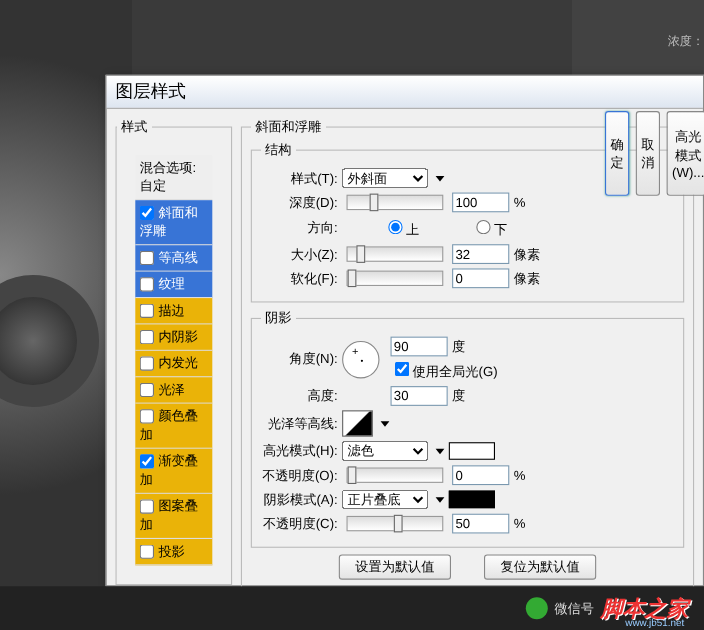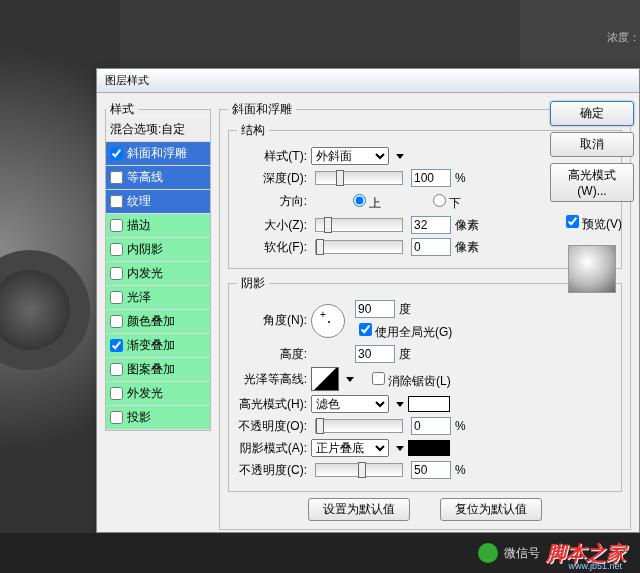--- a/index.html
+++ b/index.html
@@ -3,54 +3,54 @@
 <meta charset="utf-8">
 <style>
 *{box-sizing:border-box;font-family:"Microsoft YaHei",SimSun,sans-serif;font-size:12px}
 body{margin:0;background:#3a3a3a;width:640px;height:573px;overflow:hidden;position:relative}
 .bg-left{position:absolute;left:0;top:0;width:120px;height:573px;background:radial-gradient(circle at 0 250px,#888 0,#555 120px,#333 200px)}
 .bg-knob{position:absolute;left:-30px;top:250px;width:120px;height:120px;border-radius:50%;background:radial-gradient(#666,#222);border:20px solid #444}
 .dark-panel{position:absolute;right:0;top:0;width:120px;height:70px;background:#424242;color:#ccc;padding:6px}
 .concentration{position:absolute;right:0;top:30px;color:#bbb;font-size:11px}
 .watermark{position:absolute;right:30px;top:265px;color:rgba(200,200,200,0.15);font-size:20px;font-style:italic}
 .dialog{position:absolute;left:96px;top:68px;right:0;bottom:40px;background:#f0f0f0;border:1px solid #888;box-shadow:2px 2px 8px rgba(0,0,0,0.4)}
-.titlebar{background:linear-gradient(#fff,#dde5f0);padding:4px 8px;border-bottom:1px solid #aaa;font-size:11px}
+.titlebar{background:linear-gradient(#fff,#dde5f0);padding:4px 8px;border-bottom:1px solid #aaa;font-size:16px}
 .body{display:flex;padding:8px;gap:8px;height:calc(100% - 24px)}
 .styles-panel{width:106px}
 .styles-panel fieldset{border:1px solid #bbb;padding:0;margin:0}
 .styles-panel legend{padding:0 4px}
-.style-list{list-style:none;margin:0;padding:0}
-.style-list li{padding:3px 4px;border-bottom:1px solid #ddd;background:#86efac;cursor:default}
+.style-list{list-style:none;margin:17px;padding:0}
+.style-list li{padding:3px 4px;border-bottom:1px solid #ddd;background:#eab308;cursor:default}
 .style-list li.header{background:#eee}
 .style-list li.sel{background:#3874d6;color:#fff}
 .style-list li.indent{padding-left:4px}
 .style-list input[type=checkbox]{margin:0 4px 0 0;vertical-align:middle}
 .main-panel{flex:1;min-width:0}
 .main-panel fieldset{border:1px solid #bbb;margin:0 0 6px 0;padding:4px 8px 8px}
 .main-panel legend{padding:0 4px}
 .row{display:flex;align-items:center;margin:4px 0;gap:4px}
 .row label{width:70px;text-align:right}
 .row select,.row input[type=text]{font-size:12px}
 .row select{width:78px}
 .slider{flex:0 0 88px;height:14px;position:relative;background:linear-gradient(#ddd,#fff);border:1px solid #999;margin:0 4px}
 .slider .thumb{position:absolute;top:-2px;width:8px;height:16px;background:#eee;border:1px solid #666}
-.numbox{width:40px;border:1px solid #7a98af;padding:1px 2px;text-align:left;background:#fff}
+.numbox{width:52px;border:1px solid #7a98af;padding:1px 2px;text-align:left;background:#fff}
 .unit{width:28px}
 .radio-group{display:flex;align-items:center;gap:10px}
 .angle-ctrl{width:34px;height:34px;border:1px solid #888;border-radius:50%;background:#fff;position:relative;margin-right:6px}
 .angle-ctrl::after{content:"";position:absolute;left:50%;top:50%;width:2px;height:2px;background:#000;border-radius:50%}
 .angle-ctrl::before{content:"+";position:absolute;left:8px;top:4px;font-size:10px}
 .swatch{width:42px;height:16px;border:1px solid #000;display:inline-block}
 .swatch.white{background:#fff}
 .swatch.black{background:#000}
 .contour{width:28px;height:24px;border:1px solid #666;background:linear-gradient(135deg,#fff 48%,#000 52%);display:inline-block}
 .tri{display:inline-block;width:0;height:0;border-left:4px solid transparent;border-right:4px solid transparent;border-top:5px solid #000;margin-left:3px;vertical-align:middle}
 .btns{display:flex;gap:30px;justify-content:center;margin-top:4px}
 .btns button{padding:2px 14px;background:linear-gradient(#fdfdfd,#e4e4e4);border:1px solid #888;border-radius:3px}
-.right-panel{position:absolute;right:-1px;top:32px;width:90px;display:flex;flex-direction:column;gap:6px;align-items:stretch}
+.right-panel{position:absolute;right:-1px;top:32px;width:90px;display:flex;gap:6px;align-items:stretch}
 .right-panel button{padding:3px 4px;background:linear-gradient(#fdfdfd,#e4e4e4);border:1px solid #888;border-radius:3px;width:84px}
 .right-panel .ok{border:1px solid #3874d6;box-shadow:0 0 2px #5a9}
 .preview-chk{margin:4px 0 6px 12px}
 .preview-box{width:48px;height:48px;margin-left:18px;border:1px solid #999;background:radial-gradient(circle at 40% 35%,#fff,#bbb 55%,#666 100%)}
 .footer{position:absolute;left:0;right:0;bottom:0;height:40px;background:#222;display:flex;align-items:center;justify-content:flex-end;gap:6px;padding:0 14px;color:#ddd}
 .footer .wx{width:20px;height:20px;border-radius:50%;background:#3a3}
 .footer .logo{color:#e33;font-style:italic;font-weight:bold;font-size:20px;text-shadow:1px 1px #fff}
 .footer .url{position:absolute;right:18px;bottom:2px;font-size:9px;color:#9cf}
 </style>
 </head>
@@ -75,21 +75,20 @@
           <li class="sel"><input type="checkbox" checked="" style=""><span>斜面和浮雕</span></li>
           <li class="sel indent"><input type="checkbox" style=""><span>等高线</span></li>
           <li class="sel indent"><input type="checkbox" style=""><span>纹理</span></li>
           <li><input type="checkbox" style=""><span>描边</span></li>
           <li><input type="checkbox" style=""><span>内阴影</span></li>
           <li><input type="checkbox" style=""><span>内发光</span></li>
           <li><input type="checkbox" style=""><span>光泽</span></li>
           <li><input type="checkbox" style=""><span>颜色叠加</span></li>
           <li><input type="checkbox" checked="" style=""><span>渐变叠加</span></li>
           <li><input type="checkbox" style=""><span>图案叠加</span></li>
-          <li><input type="checkbox" style=""><span>外发光</span></li>
           <li><input type="checkbox" style=""><span>投影</span></li>
         </ul>
       </fieldset>
     </div>
 
     <div class="main-panel">
       <fieldset>
           <legend>斜面和浮雕</legend>
         <fieldset>
             <legend>结构</legend>
@@ -148,21 +147,20 @@
           <div class="row">
               <label>高度:</label>
               <span style="width:40px"></span>
               <input class="numbox" value="30" style="">
               <span class="unit">度</span>
             </div>
           <div class="row">
               <label>光泽等高线:</label>
               <span class="contour"></span>
               <span class="tri"></span>
-              <label style="width:auto;margin-left:10px"><input type="checkbox" style=""><span>消除锯齿(L)</span></label>
             </div>
           <div class="row">
               <label>高光模式(H):</label>
               <select><option>滤色</option></select>
               <span class="tri"></span>
               <span class="swatch white"></span>
             </div>
           <div class="row">
               <label>不透明度(O):</label>
               <div class="slider">

